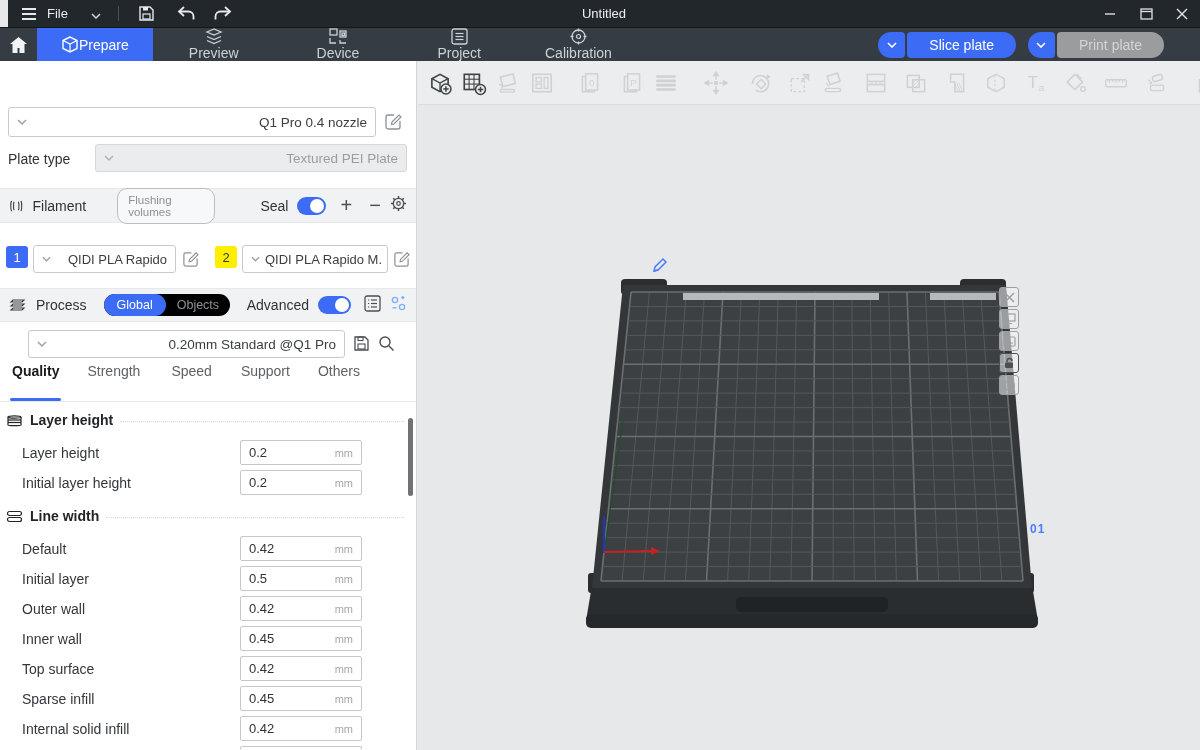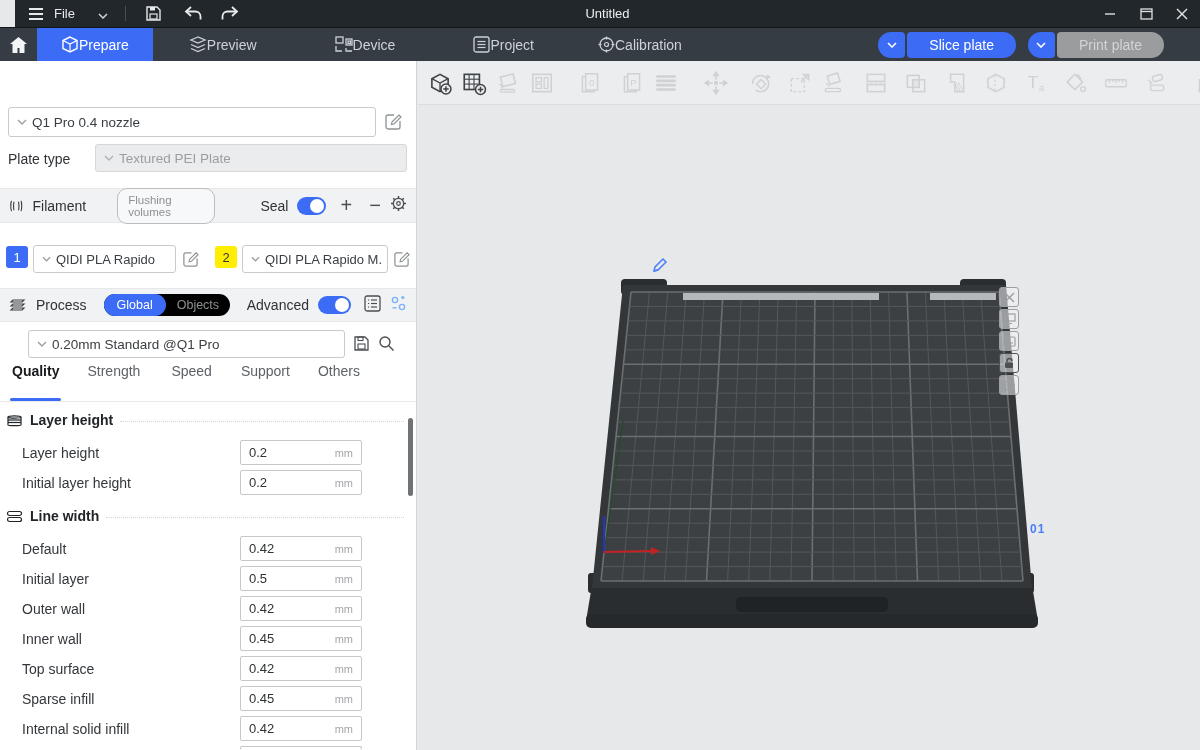--- a/index.html
+++ b/index.html
@@ -1,54 +1,54 @@
 <!DOCTYPE html>
 <html><head>
 <meta charset="utf-8">
 <style>
   * { margin:0; padding:0; box-sizing:border-box; }
   html,body { width:1200px; height:750px; overflow:hidden; }
   body { font-family:"Liberation Sans", sans-serif; }
   .app { position:relative; width:1200px; height:750px; background:#e7e8ea; overflow:hidden; }
 
   
-  .titlebar { position:absolute; top:0; left:15px; right:0; height:27px; background:#22272b;
+  .titlebar { position:absolute; top:0; left:8px; right:0; height:27px; background:#22272b;
               display:flex; align-items:center; color:#e7eaec; }
   .tb-left { display:flex; align-items:center; gap:7px; padding-left:10px; }
   .tb-file { font-size:13px; color:#e7eaec; }
   .tb-sep { width:1px; height:15px; background:#4a5055; margin:0 10px; }
   .tb-ico { width:22px; height:22px; display:flex; align-items:center; justify-content:center; }
   .tb-title { position:absolute; left:0; right:0; text-align:center; font-size:13px; color:#eceff1; pointer-events:none; }
   .tb-right { position:absolute; right:0; top:0; height:27px; display:flex; }
   .winbtn { width:36px; height:27px; display:flex; align-items:center; justify-content:center; }
 
   
   .tabbar { position:absolute; top:27px; left:0; right:0; height:34px; background:#353c44;
             border-top:1px solid #14171a; display:flex; align-items:center; }
   .home { width:37px; height:34px; display:flex; align-items:center; justify-content:center; }
   .tab { height:34px; display:flex; align-items:center; padding:0 24px; color:#ccd2d6; font-size:14px; }
   .tab.active { background:#3c6cf5; color:#fff; }
-  .tab + .tab { margin-left:8px; }
+  .tab + .tab { margin-left:8px;flex-direction:column; }
   .tabbar-right { position:absolute; right:36px; display:flex; gap:12px; }
   .btn-group { display:flex; gap:2px; }
   .chev-seg { width:27px; height:26px; border-radius:13px 4px 4px 13px; background:#3c6cf5;
               display:flex; align-items:center; justify-content:center; }
   .main-seg { height:26px; border-radius:4px 13px 13px 4px; padding:0 22px; display:flex; align-items:center;
               font-size:14px; }
   .main-seg.blue { background:#3c6cf5; color:#fff; }
   .main-seg.gray { background:#9b9c9e; color:#d3d4d6; }
 
   
   .sidebar { position:absolute; top:61px; left:0; width:417px; bottom:0; background:#fff;
              border-right:1px solid #d4d5d6; }
   .sechead { position:absolute; left:0; right:0; background:#f1f2f3; border-top:1px solid #e7e8e9;
              border-bottom:1px solid #e7e8e9; display:flex; align-items:center; padding:0 9px; gap:9px; }
   .sechead .title { font-size:14px; color:#2f3337; }
   .combo { position:absolute; height:30px; border:1px solid #c9cacc; border-radius:3px; background:#fff;
-           display:flex; align-items:center; padding:0 8px; gap:5px; font-size:13.5px; color:#3a3e42; }
+           display:flex; align-items:center; padding:0 8px; gap:5px; font-size:13.5px; color:#3a3e42;justify-content:space-between; }
   .combo.disabled { background:#ebeced; border-color:#d6d7d8; color:#9b9ea1; }
   .lbl { font-size:14px; color:#2f3337; }
   .pill { border:1px solid #bcbdbf; border-radius:10px; height:20px; display:flex; align-items:center;
           padding:17px 10px; font-size:11.5px; color:#8e9194; background:#f7f8f9; }
   .toggle { width:33px; height:18px; border-radius:9px; background:#3c6cf5; position:relative; }
   .toggle .knob { position:absolute; right:2px; top:2px; width:14px; height:14px; border-radius:50%; background:#fff; }
   .badge { width:22px; height:22px; border-radius:3px; display:flex; align-items:center; justify-content:center;
            font-size:13px; }
   .segwrap { height:22px; background:#000000; border-radius:11px; display:flex; align-items:center; }
   .seg-on { height:22px; border-radius:11px; background:#3c6cf5; color:#fff; font-size:12.5px;

